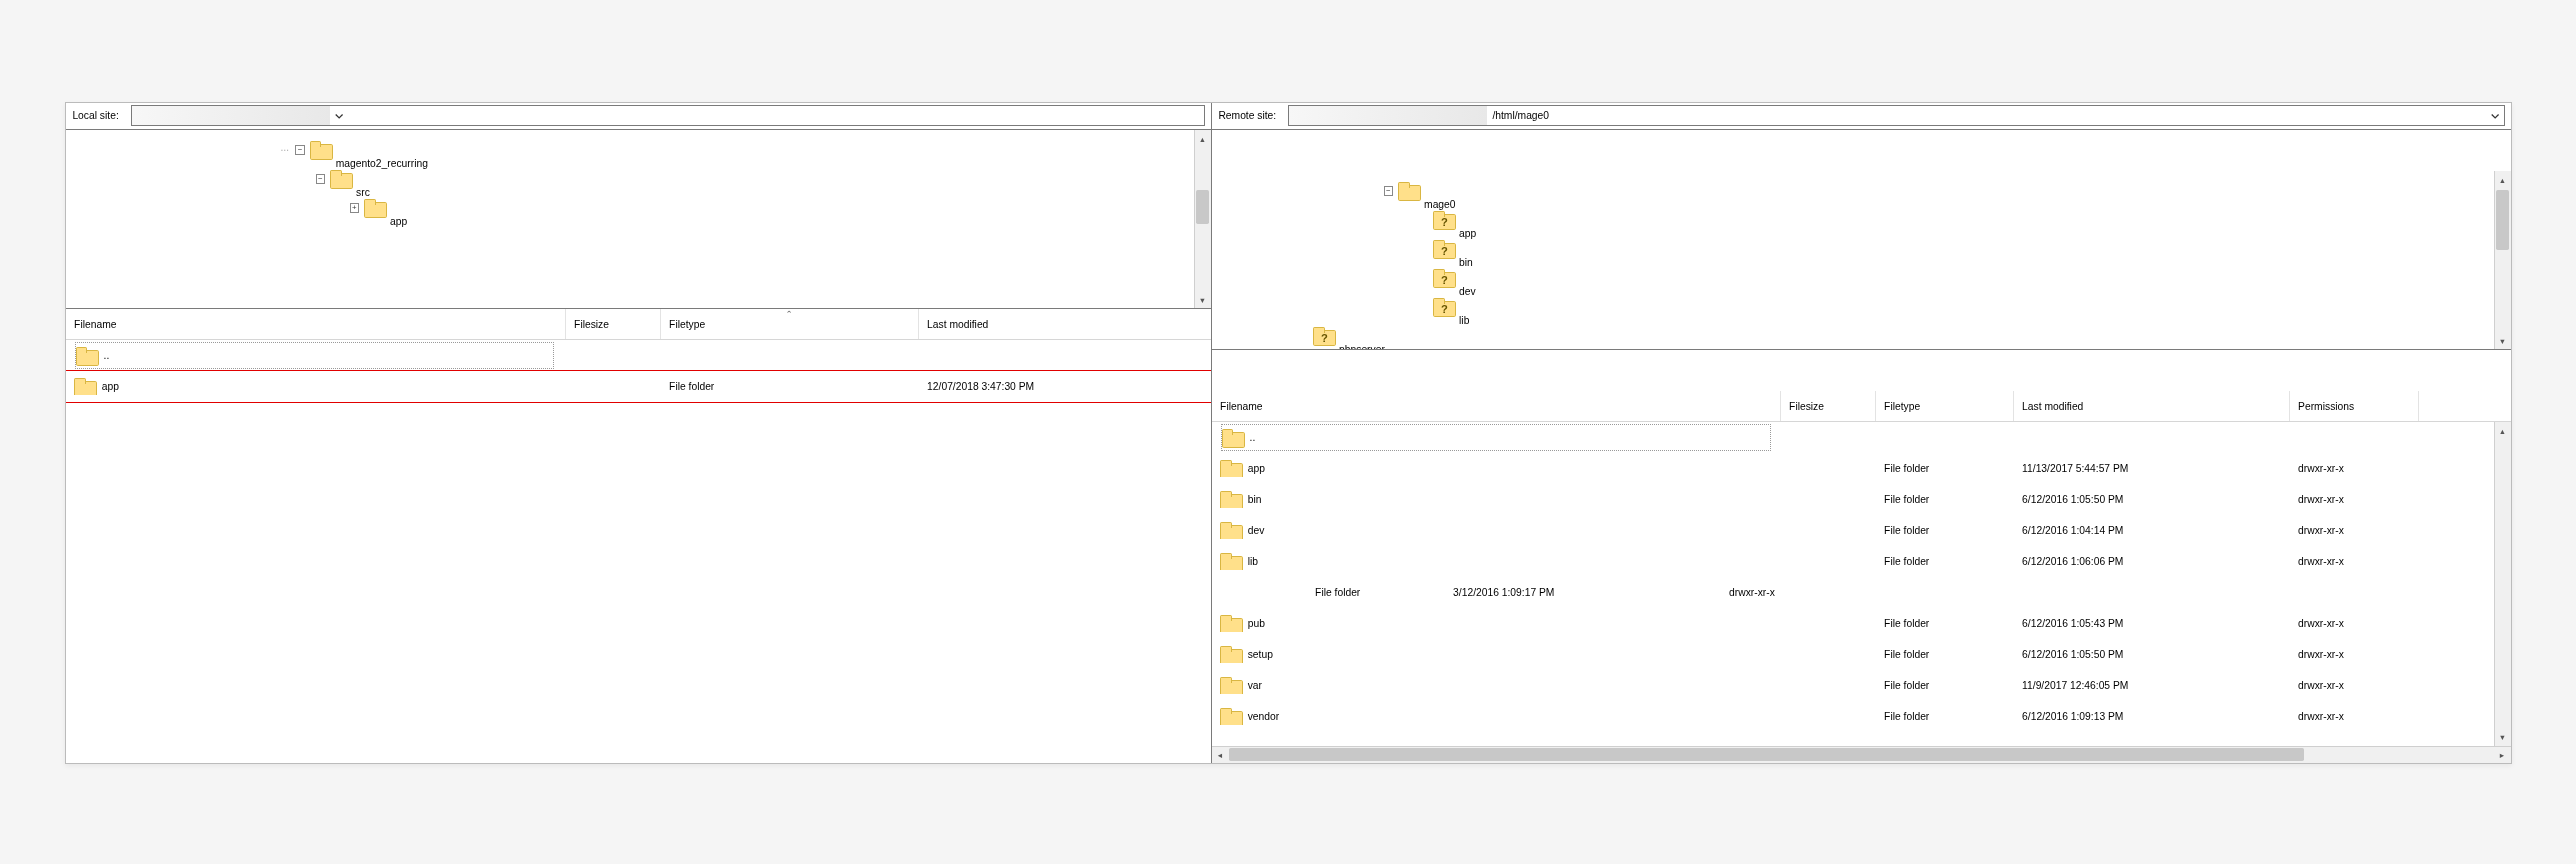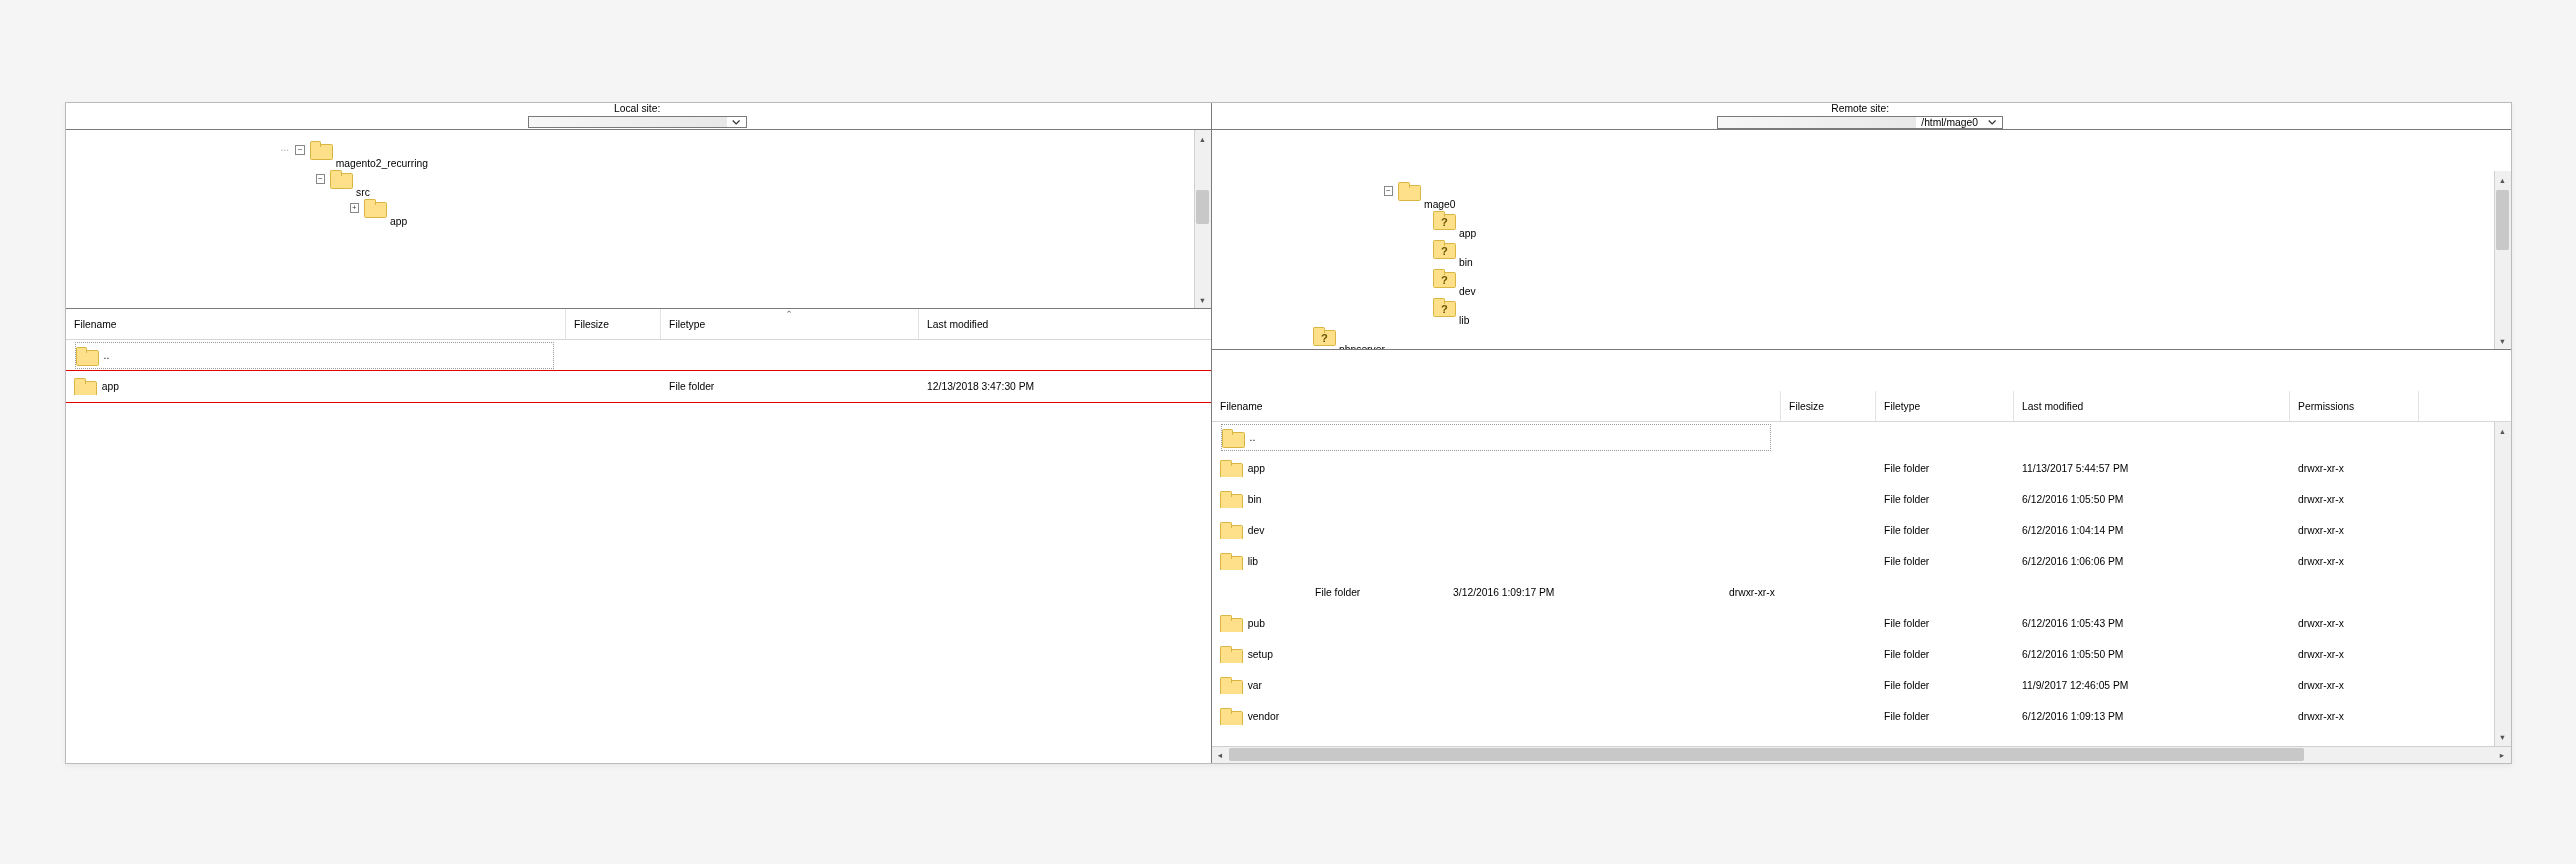--- a/index.html
+++ b/index.html
@@ -32,21 +32,20 @@
   .pane.left { width: 1146px; }
   .pane.right { flex: 1; gap: 41px; }
 
   
   .sitebar {
     display: flex;
     align-items: center;
     height: 27.6px;
     border-bottom: 0.9px solid #7a7a7a;
     background: #fff;
-    flex-direction: column;
   }
   .sitebar .lbl {
     padding: 0 8.6px 0 6.9px;
     white-space: nowrap;
   }
   .sitebar .combo {
     flex: 1;
     height: 20.7px;
     border: 0.9px solid #7a7a7a;
     margin: 2.6px 5.2px 2.6px 3.4px;
@@ -252,21 +251,21 @@
             </div>
             <div class="row selected">
               <div class="cell c-name">
                 <div class="fname">
                   <span class="folder-icon"></span>
                   <span>app</span>
                 </div>
               </div>
               <div class="cell c-size"></div>
               <div class="cell c-type">File folder</div>
-              <div class="cell c-date">12/13/2018 3:47:30 PM</div>
+              <div class="cell c-date">12/07/2018 3:47:30 PM</div>
             </div>
           </div>
       </div>
     </div>
   </div>
 
   <div class="pane right">
     <div class="sitebar">
       <span class="lbl">Remote site:</span>
       <div class="combo">

